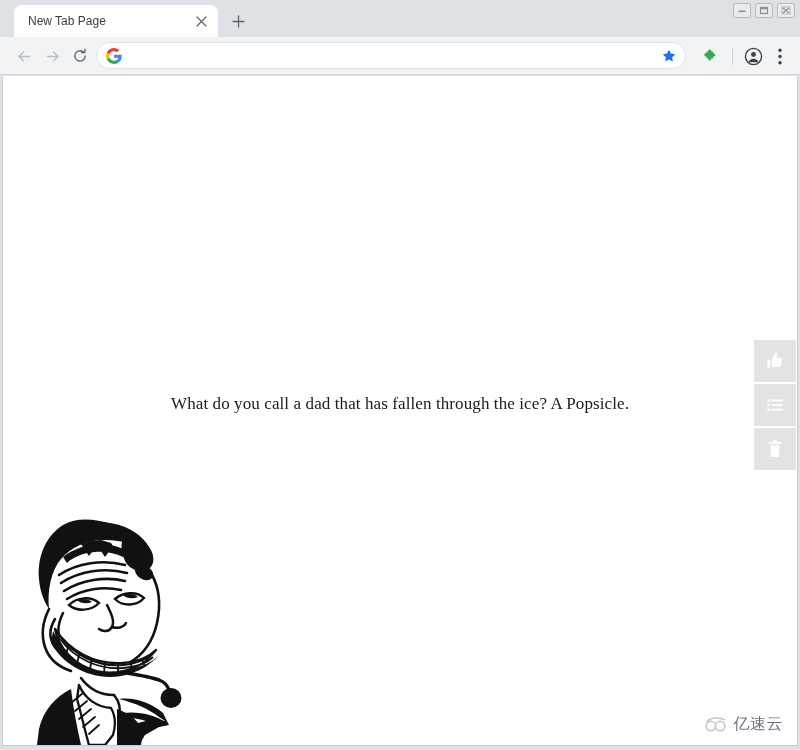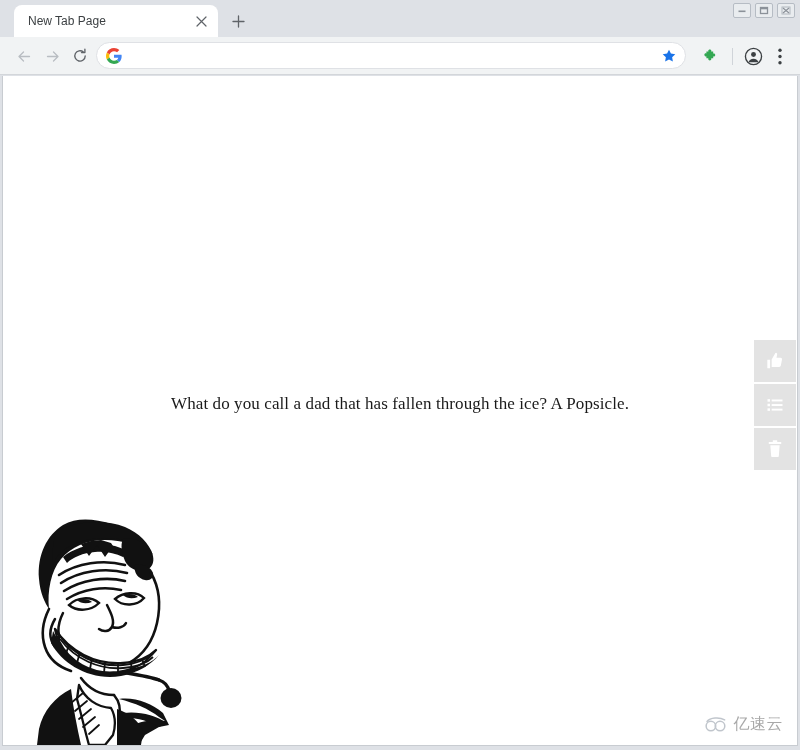--- a/index.html
+++ b/index.html
@@ -247,21 +247,21 @@
     right: 14px;
     bottom: 10px;
     display: flex;
     align-items: center;
     gap: 4px;
     opacity: 0.62;
     user-select: none;
   }
   .watermark-text {
     font-size: 16px;
-    color: #737373;
+    color: #0f172a;
     font-family: "DejaVu Sans", sans-serif;
     letter-spacing: 0.5px;
   }
 </style>
 </head>
 <body>
 
 <div id="browser-window">
 
   <div class="tab-strip">

